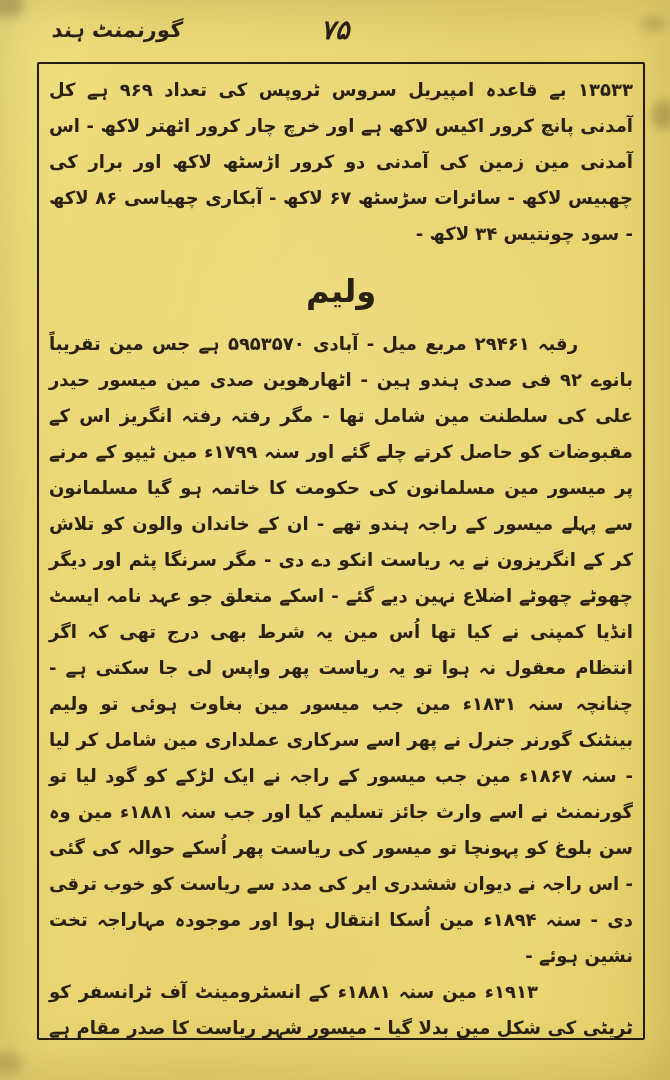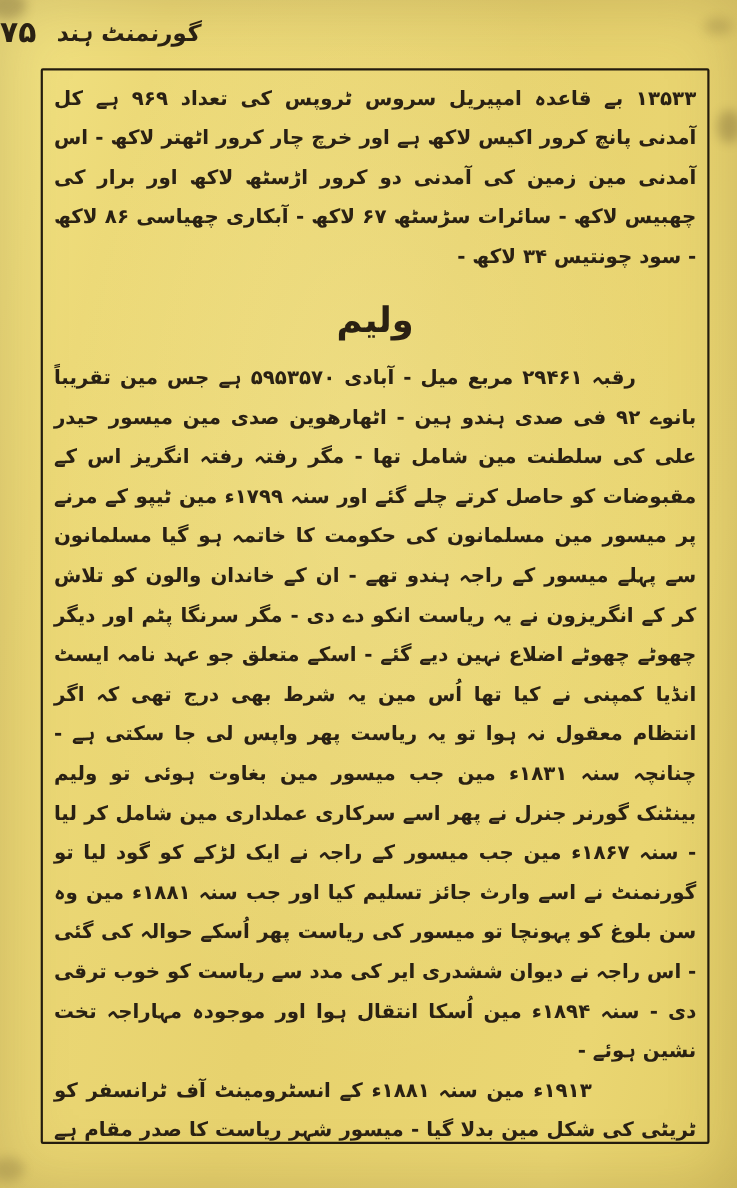--- a/index.html
+++ b/index.html
@@ -28,21 +28,21 @@
   .smudge.bl{ left:-8px; top:1052px; width:30px; height:22px; opacity:.2;}
 
   .header{ position:absolute; top:12px; left:0; right:0; height:46px; }
   .header-title{
     position:absolute; left:52px; top:6px;
     font-size:21px; font-weight:bold; direction:rtl;
     transform:skewX(-6deg);
   }
   .page-number{
     position:absolute; left:0; right:0; top:2px;
-    font-size:27px; font-weight:bold;
+    text-align:center; font-size:27px; font-weight:bold;font-style:italic;
   }
 
   .frame{
     position:absolute; left:37px; top:62px;
     width:608px; height:978px;
     border:2.5px solid #241c0e;
     border-radius:2px;
     padding:8px 10px 0 10px;
     display:flex; flex-direction:column;
     overflow:hidden;

